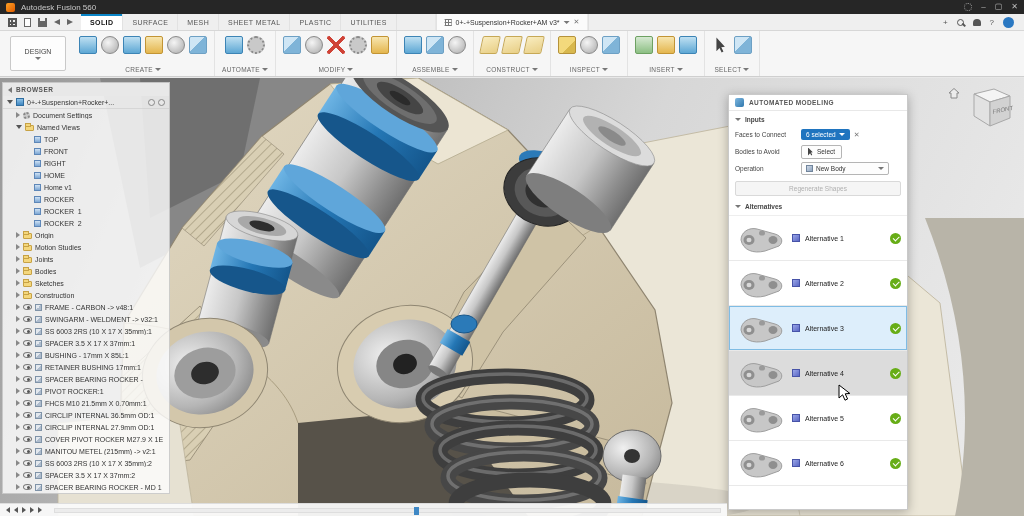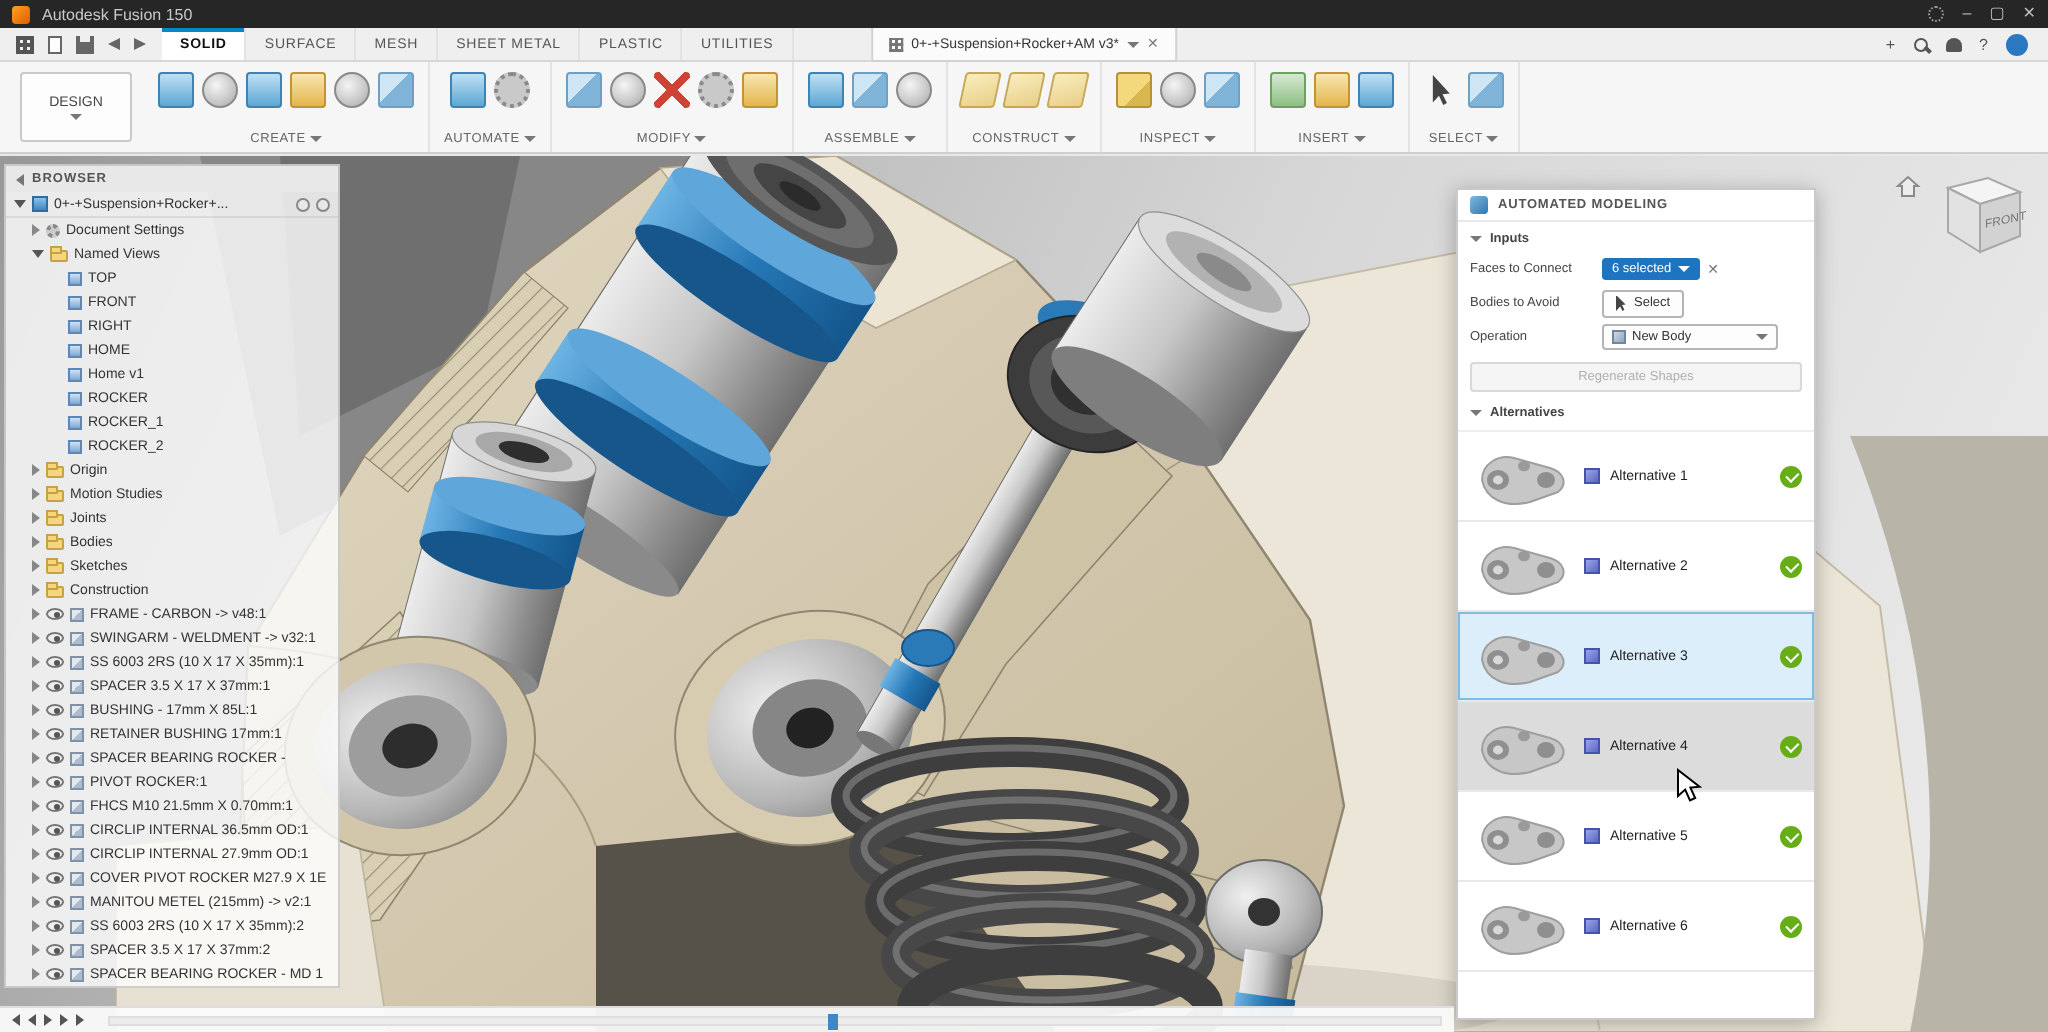--- a/index.html
+++ b/index.html
@@ -119,21 +119,21 @@
 
   .cursor{position:absolute;left:838px;top:384px;z-index:60;}
 </style>
 </head>
 <body>
 
 <div class="app">
 
   <div class="titlebar">
     <span class="fusion-logo"></span>
-    <span>Autodesk Fusion 150</span>
+    <span>Autodesk Fusion 560</span>
     <span class="tb-right">
       <span class="tb-gear"></span>
       <span class="tb-btn">–</span>
       <span class="tb-btn">▢</span>
       <span class="tb-btn">✕</span>
     </span>
   </div>
 
   <div class="menubar">
     <span class="mb-icons">

